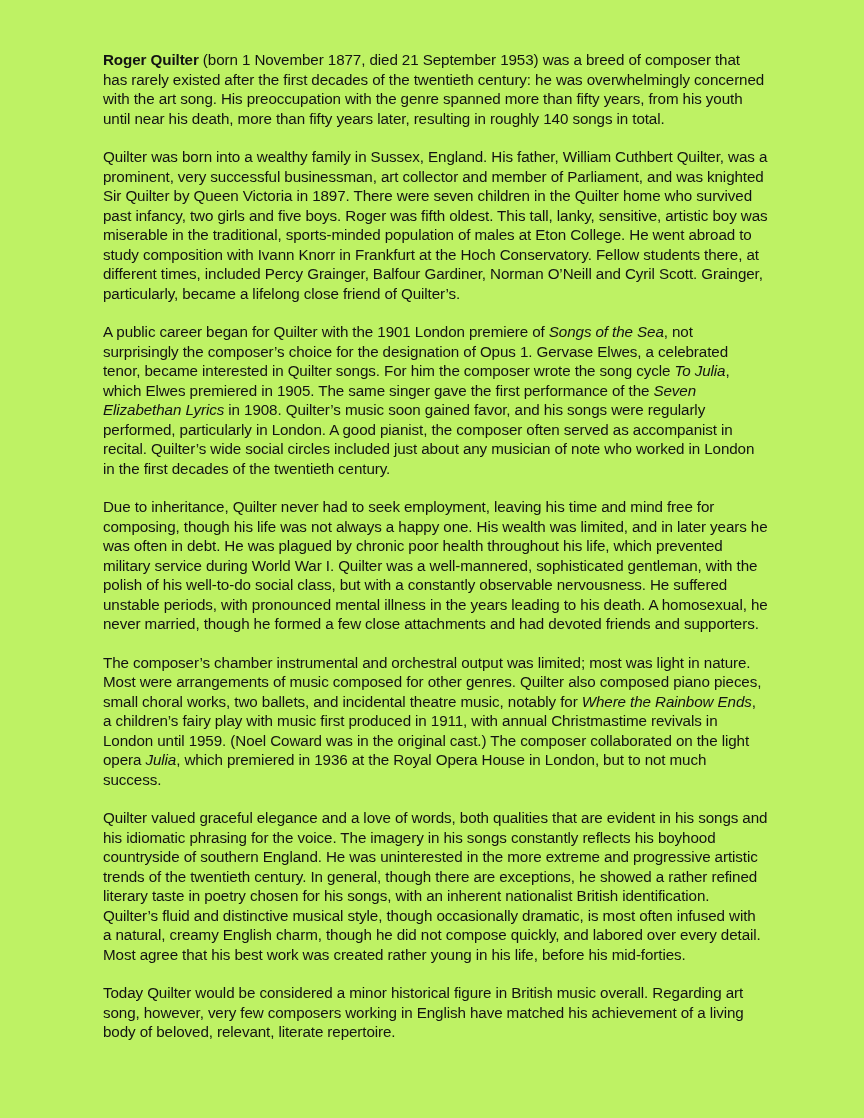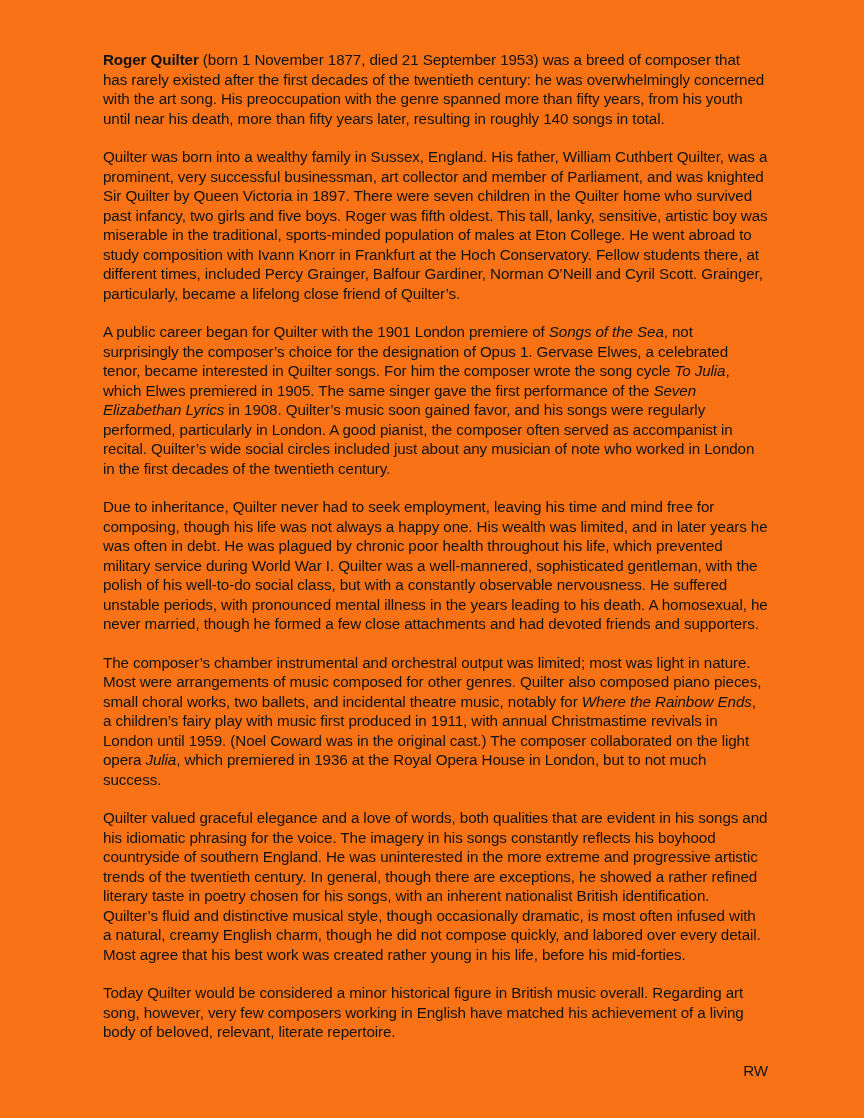--- a/index.html
+++ b/index.html
@@ -4,21 +4,21 @@
 <style>
   html, body {
     margin: 0;
     padding: 0;
     background: #ffffff;
   }
   .page {
     position: relative;
     width: 864px;
     height: 1118px;
-    background: #f97316;
+    background: #bef264;
     overflow: hidden;
   }
   .content {
     position: absolute;
     left: 103px;
     top: 50px;
     width: 665px;
     font-family: "Liberation Sans", sans-serif;
     font-size: 15.2px;
     line-height: 19.5px;
@@ -46,15 +46,14 @@
 
 <div class="page">
   <div class="content">
     <p><span class="b">Roger Quilter</span><span> (born 1 November 1877, died 21 September 1953) was a breed of composer that has rarely existed after the first decades of the twentieth century: he was overwhelmingly concerned with the art song. His preoccupation with the genre spanned more than fifty years, from his youth until near his death, more than fifty years later, resulting in roughly 140 songs in total.</span></p>
     <p><span>Quilter was born into a wealthy family in Sussex, England. His father, William Cuthbert Quilter, was a prominent, very successful businessman, art collector and member of Parliament, and was knighted Sir Quilter by Queen Victoria in 1897. There were seven children in the Quilter home who survived past infancy, two girls and five boys. Roger was fifth oldest. This tall, lanky, sensitive, artistic boy was miserable in the traditional, sports-minded population of males at Eton College. He went abroad to study composition with Ivann Knorr in Frankfurt at the Hoch Conservatory. Fellow students there, at different times, included Percy Grainger, Balfour Gardiner, Norman O’Neill and Cyril Scott.  Grainger, particularly, became a lifelong close friend of Quilter’s.</span></p>
     <p><span>A public career began for Quilter with the 1901 London premiere of </span><span class="i">Songs of the Sea</span><span>, not surprisingly the composer’s choice for the designation of Opus 1. Gervase Elwes, a celebrated tenor, became interested in Quilter songs. For him the composer wrote the song cycle </span><span class="i">To Julia</span><span>, which Elwes premiered in 1905. The same singer gave the first performance of the </span><span class="i">Seven Elizabethan Lyrics</span><span> in 1908. Quilter’s music soon gained favor, and his songs were regularly performed, particularly in London. A good pianist, the composer often served as accompanist in recital. Quilter’s wide social circles included just about any musician of note who worked in London in the first decades of the twentieth century.</span></p>
     <p><span>Due to inheritance, Quilter never had to seek employment, leaving his time and mind free for composing, though his life was not always a happy one. His wealth was limited, and in later years he was often in debt. He was plagued by chronic poor health throughout his life, which prevented military service during World War I. Quilter was a well-mannered, sophisticated gentleman, with the polish of his well-to-do social class, but with a constantly observable nervousness. He suffered unstable periods, with pronounced mental illness in the years leading to his death. A homosexual, he never married, though he formed a few close attachments and had devoted friends and supporters.</span></p>
     <p><span>The composer’s chamber instrumental and orchestral output was limited; most was light in nature. Most were arrangements of music composed for other genres. Quilter also composed piano pieces, small choral works, two ballets, and incidental theatre music, notably for </span><span class="i">Where the Rainbow Ends</span><span>, a children’s fairy play with music first produced in 1911, with annual Christmastime revivals in London until 1959. (Noel Coward was in the original cast.) The composer collaborated on the light opera </span><span class="i">Julia</span><span>, which premiered in 1936 at the Royal Opera House in London, but to not much success.</span></p>
     <p><span>Quilter valued graceful elegance and a love of words, both qualities that are evident in his songs and his idiomatic phrasing for the voice. The imagery in his songs constantly reflects his boyhood countryside of southern England. He was uninterested in the more extreme and progressive artistic trends of the twentieth century. In general, though there are exceptions, he showed a rather refined literary taste in poetry chosen for his songs, with an inherent nationalist British identification. Quilter’s fluid and distinctive musical style, though occasionally dramatic, is most often infused with a natural, creamy English charm, though he did not compose quickly, and labored over every detail. Most agree that his best work was created rather young in his life, before his mid-forties.</span></p>
     <p><span>Today Quilter would be considered a minor historical figure in British music overall. Regarding art song, however, very few composers working in English have matched his achievement of a living body of beloved, relevant, literate repertoire.</span></p>
-    <div class="signature">RW</div>
   </div>
 </div>
 
 </body></html>

